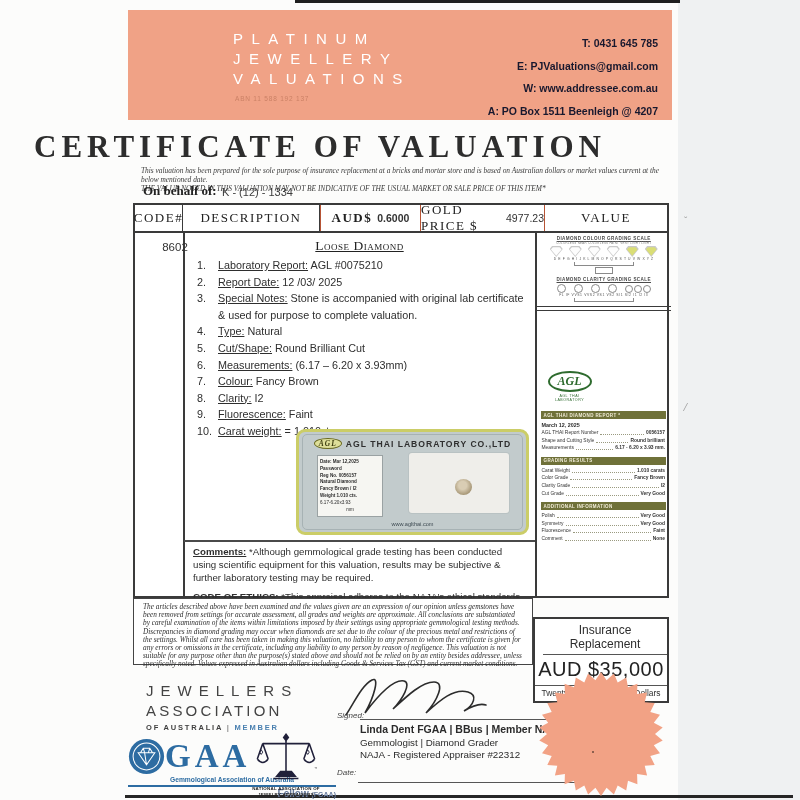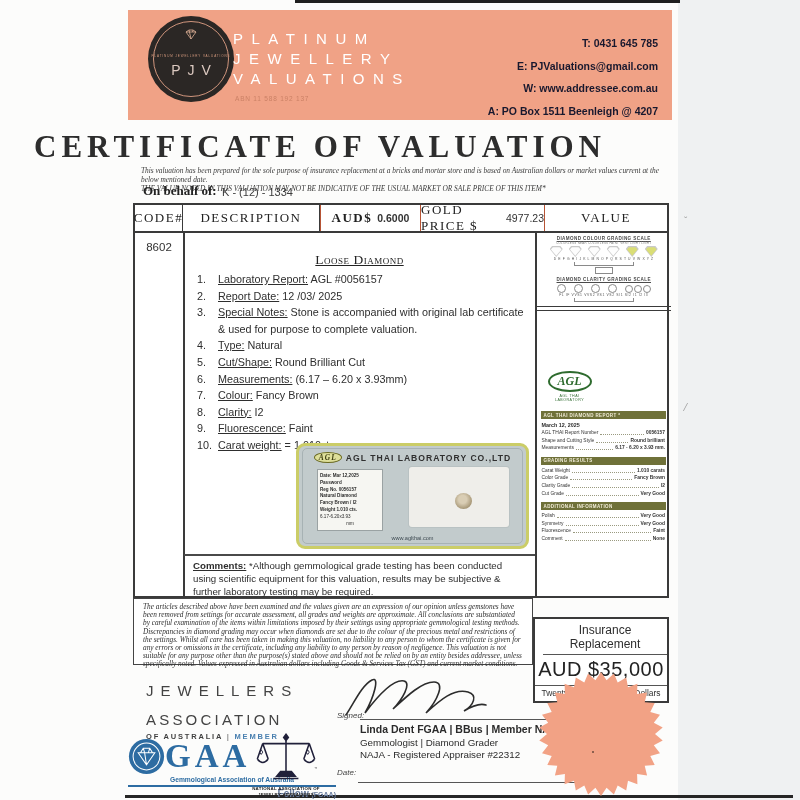--- a/index.html
+++ b/index.html
@@ -38,23 +38,23 @@
   .hlabel{font-family:"Liberation Serif",serif;font-size:13px;letter-spacing:1.5px;color:#222;}
   .hval{font-size:10.5px;color:#333;}
   #hc-code{width:48px;}
   #hc-desc{width:137px;}
   #hc-aud{width:101px;border-left:1.5px solid #b65435;border-right:1.5px solid #b65435;font-weight:bold;}
   #hc-gold{width:124px;border-right:1.5px solid #b65435;}
   #hc-value{flex:1;}
 
   #tbody{left:133px;top:233px;width:536px;height:365px;border:2px solid #3a3a3a;border-top:none;box-sizing:border-box;background:#fff;}
   .vdiv{position:absolute;top:0;bottom:0;width:1.5px;background:#3a3a3a;}
-  #code-cell{left:0;top:8px;width:48px;text-align:center;font-size:11.5px;color:#333;}
-
-  #desc-cell{left:49px;top:16px;width:351px;height:365px;}
+  #code-cell{left:16px;top:8px;width:48px;text-align:center;font-size:11.5px;color:#333;}
+
+  #desc-cell{left:49px;top:2px;width:351px;height:365px;}
   #item-title{width:100%;top:3px;text-align:center;font-size:13.5px;font-variant:small-caps;letter-spacing:.5px;text-decoration:underline;color:#222;}
   #dlist{left:13px;top:22px;right:6px;font-size:10.8px;line-height:16.6px;color:#2e2e2e;}
   .li{position:relative;padding-left:21px;}
   .ln{position:absolute;left:0;}
   .ll{text-decoration:underline;}
 
   
   #photo{left:112px;top:194px;width:233px;height:106px;background:#c2cbcc;border:3px solid #cbcd67;border-radius:9px;box-sizing:border-box;}
   #photo-inner{left:3px;top:2px;right:3px;bottom:2px;border:1px solid #a7b2b4;border-radius:5px;}
   #photo-head{left:0;top:3px;width:100%;text-align:center;font-size:8.6px;font-weight:bold;letter-spacing:1px;color:#2f2f2f;}
@@ -106,21 +106,21 @@
   #ins-label{font-size:12px;color:#2e2e2e;padding:4px 0 3px;border-bottom:1px solid #555;margin-left:8px;}
   #ins-amount{font-size:20px;color:#222;letter-spacing:.5px;padding:3px 0 4px;border-bottom:1px solid #555;}
   #ins-words{font-size:8.4px;color:#2e2e2e;padding:2px 0 3px;}
 
   
   #fineprint{left:133px;top:598px;width:400px;height:67px;border:1.5px solid #444;box-sizing:border-box;background:#fff;font-family:"Liberation Serif",serif;font-style:italic;font-size:7.3px;line-height:8.2px;color:#2f2f2f;padding:4px 9px;}
 
   
   #jaa{left:146px;top:682px;color:#434343;}
   #jaa-l1{font-size:15px;letter-spacing:7px;}
-  #jaa-l2{font-size:15px;letter-spacing:3.2px;margin-top:12px;}
+  #jaa-l2{font-size:15px;letter-spacing:3.2px;margin-top:3px;}
   #jaa-l3{font-size:7.5px;font-weight:bold;letter-spacing:1.8px;margin-top:4px;color:#3f3f3f;}
   #jaa-member{color:#4A80B0;}
   #jaa-sep{color:#8a8a8a;}
 
   #gaa{left:128px;top:738px;width:208px;}
   #gaa-row{display:flex;align-items:center;}
   #gaa-name{font-family:"Liberation Serif",serif;font-size:33px;font-weight:bold;letter-spacing:4px;color:#2D6CA2;}
   #gaa-cap{text-align:center;font-size:6.7px;font-weight:bold;color:#2D6CA2;margin-top:1px;}
   #gaa-rule{height:2px;background:#2D6CA2;margin-top:2px;}
   #gaa-fellow{text-align:right;font-size:10px;font-weight:bold;color:#64789b;margin-top:1px;}
@@ -146,28 +146,20 @@
 
 <div id="page">
 
   <div class="abs" id="right-strip"></div>
   <div class="abs" id="top-line"></div>
   <div class="abs" id="bottom-line"></div>
   <div class="abs stray" style="left:684px;top:216px;">​ˇ</div>
   <div class="abs stray" style="left:685px;top:402px;">⁄</div>
 
   <div class="abs" id="band">
-    <div class="abs" id="logo-circle">
-      <div class="abs" id="logo-ring"></div>
-      <svg class="abs" id="logo-gem" width="14" height="11" viewBox="0 0 14 11">
-        <path d="M2 3 L5 1 L9 1 L12 3 L7 10 Z M2 3 H12 M5 1 L5.5 3 L7 10 M9 1 L8.5 3" fill="none" stroke="#dcae96" stroke-width="0.8"></path>
-      </svg>
-      <div class="abs" id="logo-arc">PLATINUM JEWELLERY VALUATIONS</div>
-      <div class="abs" id="logo-pjv">PJV</div>
-    </div>
     <div class="abs" id="brand">
       <div>PLATINUM</div>
       <div>JEWELLERY</div>
       <div>VALUATIONS</div>
     </div>
     <div class="abs" id="abn">ABN 11 588 192 137</div>
     <div class="abs" id="contact">
       <div>T: 0431 645 785</div>
       <div>E: PJValuations@gmail.com</div>
       <div>W: www.addressee.com.au</div>
@@ -206,21 +198,21 @@
   <div class="abs" id="tbody">
     <div class="vdiv" style="left:48px;"></div>
     <div class="vdiv" style="left:400px;"></div>
 
     <div class="abs" id="code-cell">8602</div>
 
     <div class="abs" id="desc-cell">
       <div class="abs serif" id="item-title">Loose Diamond</div>
 
       <div class="abs" id="dlist">
-        <div class="li"><span class="ln">1.</span><span class="ll">Laboratory Report:</span><span> AGL #0056157</span></div>
+        <div class="li"><span class="ln">1.</span><span class="ll">Laboratory Report:</span><span> AGL #0075210</span></div>
         <div class="li"><span class="ln">2.</span><span class="ll">Report Date:</span><span> 12 /03/ 2025</span></div>
         <div class="li"><span class="ln">3.</span><span class="ll">Special Notes:</span><span> Stone is accompanied with original lab certificate &amp; used for purpose to complete valuation.</span></div>
         <div class="li"><span class="ln">4.</span><span class="ll">Type:</span><span> Natural</span></div>
         <div class="li"><span class="ln">5.</span><span class="ll">Cut/Shape:</span><span> Round Brilliant Cut</span></div>
         <div class="li"><span class="ln">6.</span><span class="ll">Measurements:</span><span> (6.17 – 6.20 x 3.93mm)</span></div>
         <div class="li"><span class="ln">7.</span><span class="ll">Colour:</span><span> Fancy Brown</span></div>
         <div class="li"><span class="ln">8.</span><span class="ll">Clarity:</span><span> I2</span></div>
         <div class="li"><span class="ln">9.</span><span class="ll">Fluorescence:</span><span> Faint</span></div>
         <div class="li"><span class="ln">10.</span><span class="ll">Carat weight:</span><span> = 1.010ct</span></div>
       </div>

